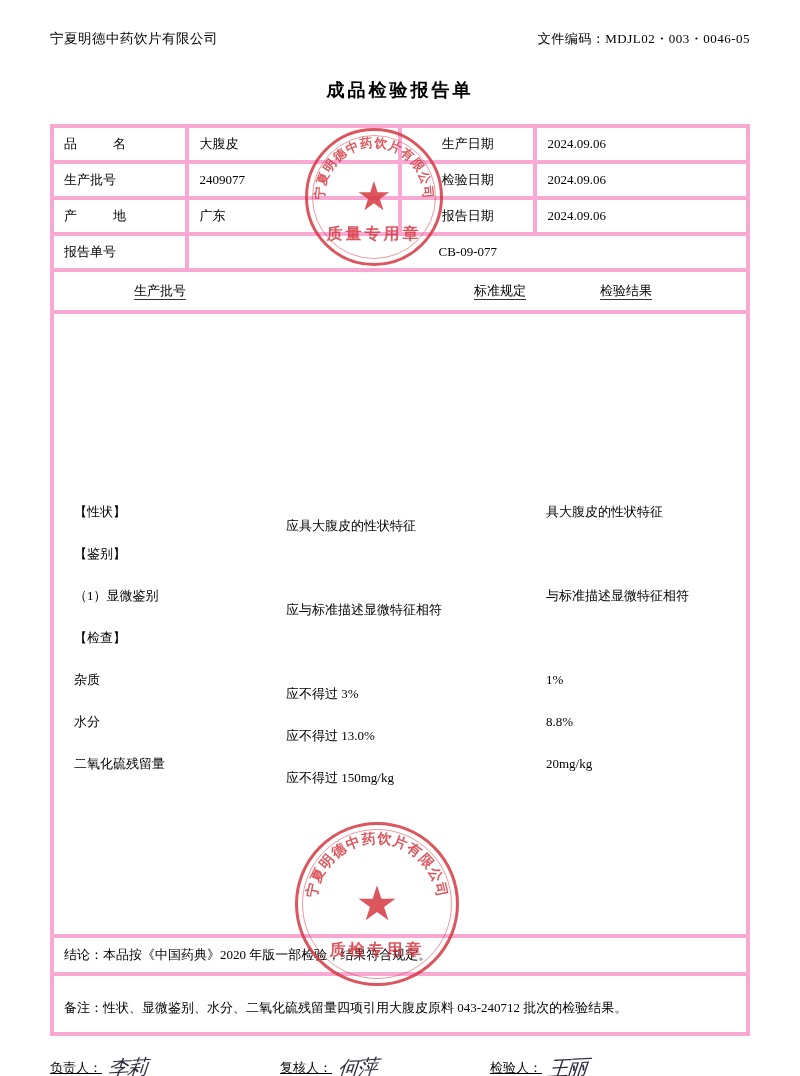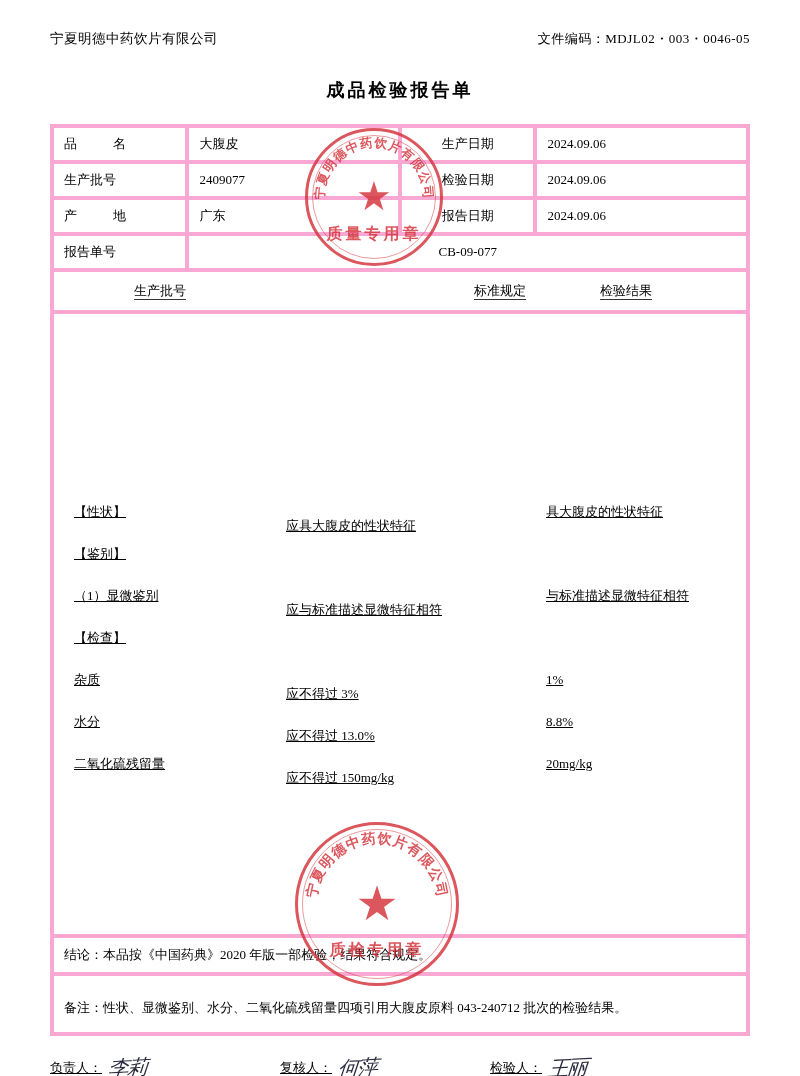--- a/index.html
+++ b/index.html
@@ -89,21 +89,20 @@
   .head-underline {
     border-bottom: 1px solid #333;
     padding-bottom: 1px;
   }
 
   
   .r-body td {
     height: 620px;
     vertical-align: top;
     padding: 0;
-    text-decoration: underline;
   }
   .body-inner {
     padding-top: 28px;
   }
   .item-line {
     display: flex;
     font-size: 13px;
     line-height: 30px;
     height: 30px;
   }

